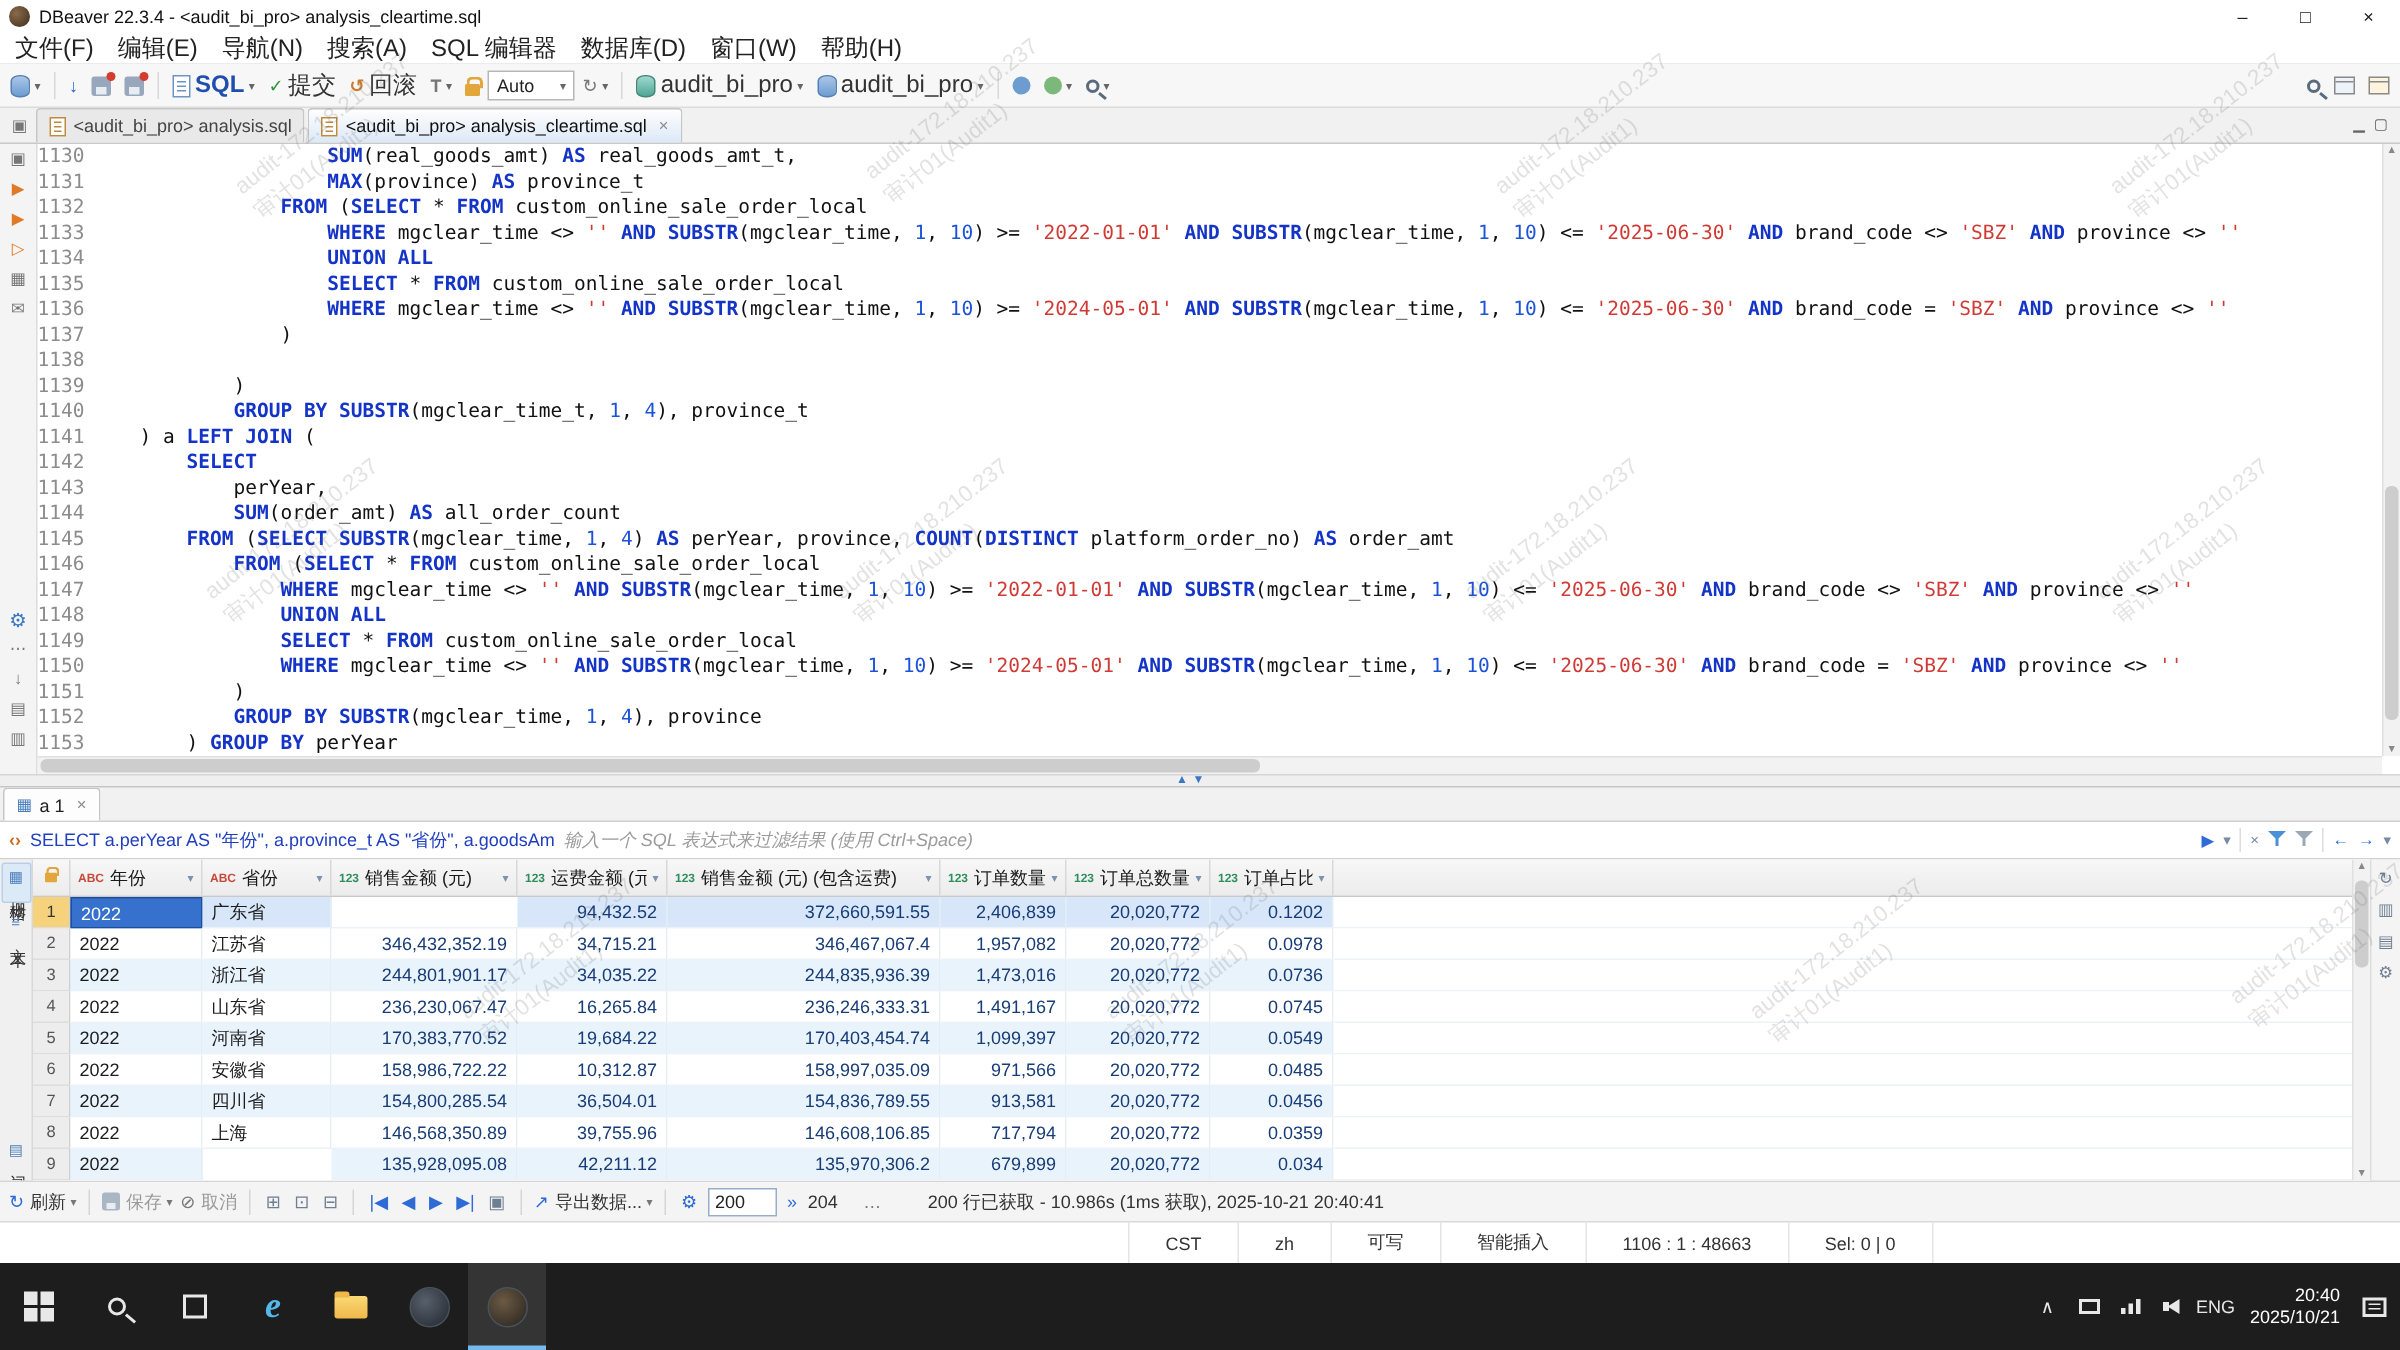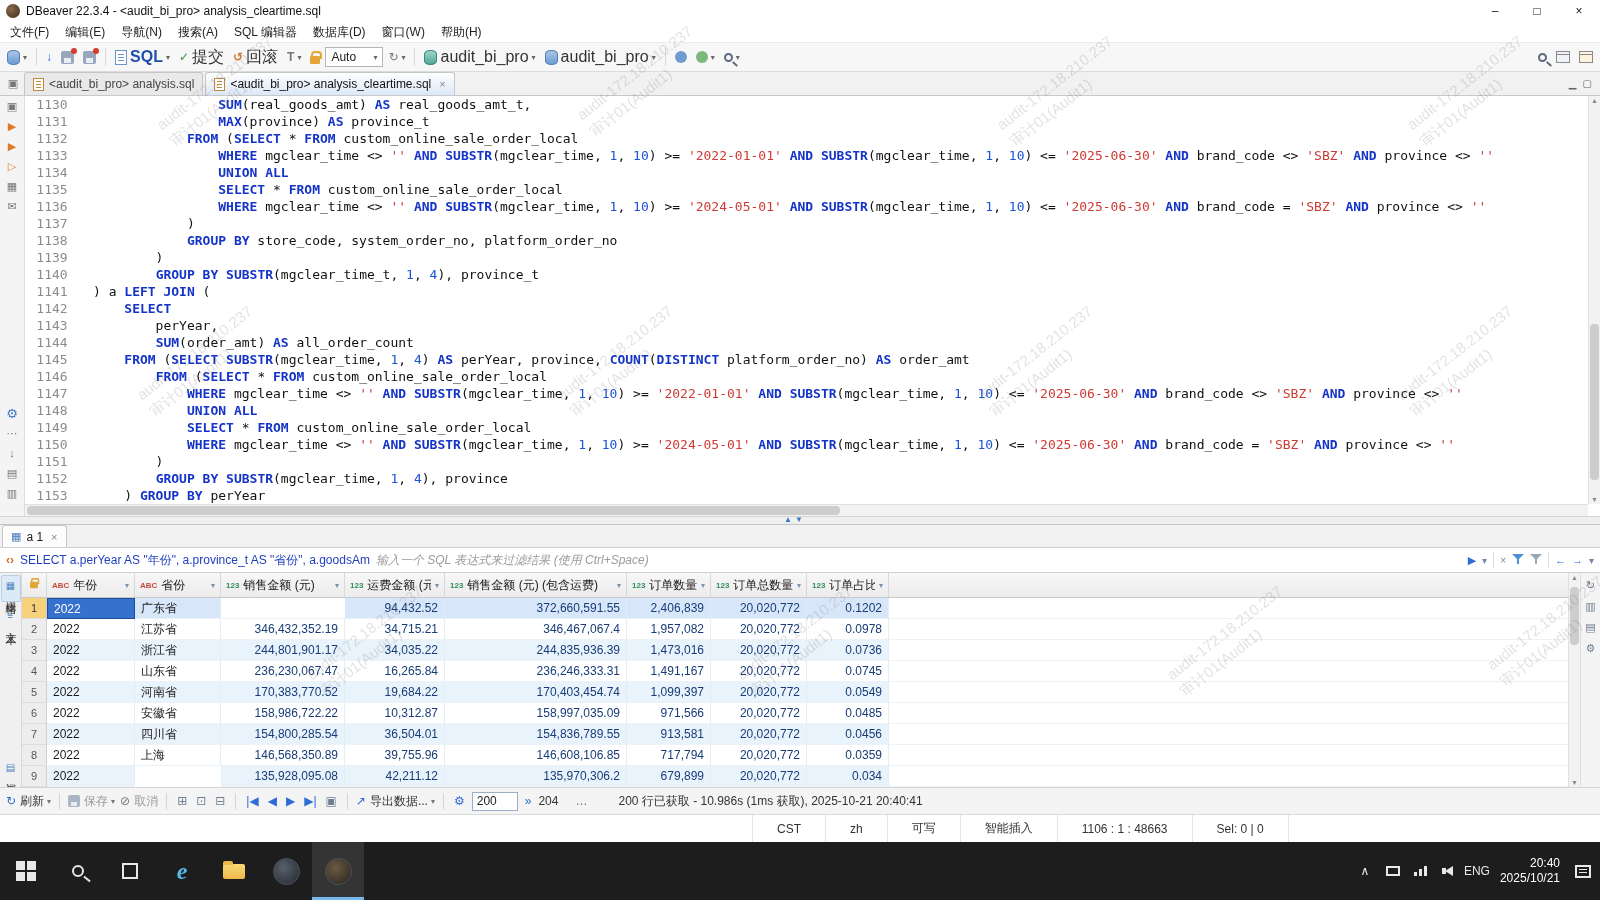--- a/index.html
+++ b/index.html
@@ -8,21 +8,21 @@
 .app{position:relative;width:1600px;height:900px;display:flex;flex-direction:column}
 .wm-layer{position:absolute;left:0;top:0;width:1600px;height:814px;overflow:hidden;pointer-events:none;z-index:40}
 .wm{position:absolute;transform:rotate(-38deg);font-size:15px;line-height:21px;color:rgba(110,110,110,.20);white-space:nowrap}
 
 .titlebar{height:22px;display:flex;align-items:center;padding-left:6px;background:#fff}
 .app-ico{width:14px;height:14px;border-radius:50%;background:radial-gradient(circle at 35% 35%,#8a6a4a,#3d2d1d);margin-right:6px}
 .title-text{font-size:12px;color:#111;white-space:nowrap}
 .win-controls{margin-left:auto;display:flex;height:22px}
 .win-btn{width:42px;text-align:center;line-height:22px;font-size:12px;color:#222}
 .menubar{height:21px;display:flex;align-items:center;background:#fff;border-bottom:1px solid #ececec;padding-left:2px}
-.menu-item{padding:0 8px;font-size:12px;white-space:nowrap}
+.menu-item{padding:0 8px;font-size:16px;white-space:nowrap}
 .toolbar{height:29px;display:flex;align-items:center;background:#f7f7f7;border-bottom:1px solid #dcdcdc;padding:0 3px;gap:1px}
 .tbtn{display:inline-flex;align-items:center;gap:3px;padding:2px 4px;border-radius:2px}
 .tlabel{font-size:16px;color:#333;white-space:nowrap}
 .caret{font-size:8px;color:#666}
 .tsep{width:1px;height:18px;background:#d8d8d8;margin:0 4px}
 .tspacer{flex:1}
 .combo-box{display:inline-flex;align-items:center;gap:4px;background:#fff;border:1px solid #b6b6b6;height:20px;padding:0 5px;min-width:58px;justify-content:space-between}
 .g-blue{color:#2e6bd6}.g-green{color:#2f9140}.g-orange{color:#cd7a29}.g-gray{color:#777}
 .b{font-weight:bold}
 .ico-db{width:13px;height:15px;background:linear-gradient(#aac6e8,#6d9cd1);border-radius:6px/4px;border:1px solid #5580b3;display:inline-block}
@@ -55,21 +55,21 @@
 
 .editor-zone{flex:1;display:flex;min-height:0;background:#fff}
 .left-rail{width:25px;background:#f4f4f4;border-right:1px solid #ddd;display:flex;flex-direction:column;align-items:center;padding-top:4px;gap:7px;flex:none}
 .rail-ico{font-size:11px;color:#777;line-height:13px}
 .rail-ico.orange{color:#e07a26}
 .rail-ico.blue{color:#3b78c4;font-size:13px}
 .rail-gap{height:180px}
 .editor{flex:1;position:relative;overflow:hidden}
 .code-area{position:absolute;left:0;top:0;right:12px;bottom:12px;overflow:hidden;font-family:"DejaVu Sans Mono","Liberation Mono",monospace;font-size:13px;line-height:17px}
 .cl{display:flex;height:17px;white-space:pre}
-.ln{width:68px;text-align:center;padding-right:14px;color:#8c8c8c;flex:none}
+.ln{width:68px;text-align:left;padding-right:14px;color:#8c8c8c;flex:none}
 .lc{white-space:pre}
 .k{color:#1434c8;font-weight:bold}
 .s{color:#cf3a35}
 .n{color:#1a52d8}
 .p{color:#111}
 .vscroll{position:absolute;right:0;top:0;bottom:12px;width:12px;background:#f2f2f2;border-left:1px solid #e0e0e0}
 .vthumb{position:absolute;left:1px;right:1px;top:56%;height:38%;background:#cdcdcd;border-radius:4px}
 .sc-arrow{position:absolute;left:0;right:0;text-align:center;font-size:7px;color:#888}
 .sc-arrow.top{top:1px}.sc-arrow.bottom{bottom:1px}
 .hscroll{position:absolute;left:0;right:12px;bottom:0;height:12px;background:#f2f2f2;border-top:1px solid #e0e0e0}
@@ -360,21 +360,21 @@
     <div class="editor">
       <div class="code-area">
           <div class="cl"><span class="ln">1130</span><span class="lc"><span class="p">                </span><span class="k">SUM</span><span class="p">(real_goods_amt) </span><span class="k">AS</span><span class="p"> real_goods_amt_t,</span></span></div>
           <div class="cl"><span class="ln">1131</span><span class="lc"><span class="p">                </span><span class="k">MAX</span><span class="p">(province) </span><span class="k">AS</span><span class="p"> province_t</span></span></div>
           <div class="cl"><span class="ln">1132</span><span class="lc"><span class="p">            </span><span class="k">FROM</span><span class="p"> (</span><span class="k">SELECT</span><span class="p"> * </span><span class="k">FROM</span><span class="p"> custom_online_sale_order_local</span></span></div>
           <div class="cl"><span class="ln">1133</span><span class="lc"><span class="p">                </span><span class="k">WHERE</span><span class="p"> mgclear_time &lt;&gt; </span><span class="s">''</span><span class="p"> </span><span class="k">AND</span><span class="p"> </span><span class="k">SUBSTR</span><span class="p">(mgclear_time, </span><span class="n">1</span><span class="p">, </span><span class="n">10</span><span class="p">) &gt;= </span><span class="s">'2022-01-01'</span><span class="p"> </span><span class="k">AND</span><span class="p"> </span><span class="k">SUBSTR</span><span class="p">(mgclear_time, </span><span class="n">1</span><span class="p">, </span><span class="n">10</span><span class="p">) &lt;= </span><span class="s">'2025-06-30'</span><span class="p"> </span><span class="k">AND</span><span class="p"> brand_code &lt;&gt; </span><span class="s">'SBZ'</span><span class="p"> </span><span class="k">AND</span><span class="p"> province &lt;&gt; </span><span class="s">''</span></span></div>
           <div class="cl"><span class="ln">1134</span><span class="lc"><span class="p">                </span><span class="k">UNION ALL</span></span></div>
           <div class="cl"><span class="ln">1135</span><span class="lc"><span class="p">                </span><span class="k">SELECT</span><span class="p"> * </span><span class="k">FROM</span><span class="p"> custom_online_sale_order_local</span></span></div>
           <div class="cl"><span class="ln">1136</span><span class="lc"><span class="p">                </span><span class="k">WHERE</span><span class="p"> mgclear_time &lt;&gt; </span><span class="s">''</span><span class="p"> </span><span class="k">AND</span><span class="p"> </span><span class="k">SUBSTR</span><span class="p">(mgclear_time, </span><span class="n">1</span><span class="p">, </span><span class="n">10</span><span class="p">) &gt;= </span><span class="s">'2024-05-01'</span><span class="p"> </span><span class="k">AND</span><span class="p"> </span><span class="k">SUBSTR</span><span class="p">(mgclear_time, </span><span class="n">1</span><span class="p">, </span><span class="n">10</span><span class="p">) &lt;= </span><span class="s">'2025-06-30'</span><span class="p"> </span><span class="k">AND</span><span class="p"> brand_code = </span><span class="s">'SBZ'</span><span class="p"> </span><span class="k">AND</span><span class="p"> province &lt;&gt; </span><span class="s">''</span></span></div>
           <div class="cl"><span class="ln">1137</span><span class="lc"><span class="p">            )</span></span></div>
-          <div class="cl"><span class="ln">1138</span><span class="lc"><span class="p">            </span><span class="k">GROUP BY</span><span class="p"> store_code, system_order_no, platform_order_no</span></span></div>
+          <div class="cl"><span class="ln">1138</span></div>
           <div class="cl"><span class="ln">1139</span><span class="lc"><span class="p">        )</span></span></div>
           <div class="cl"><span class="ln">1140</span><span class="lc"><span class="p">        </span><span class="k">GROUP BY</span><span class="p"> </span><span class="k">SUBSTR</span><span class="p">(mgclear_time_t, </span><span class="n">1</span><span class="p">, </span><span class="n">4</span><span class="p">), province_t</span></span></div>
           <div class="cl"><span class="ln">1141</span><span class="lc"><span class="p">) a </span><span class="k">LEFT JOIN</span><span class="p"> (</span></span></div>
           <div class="cl"><span class="ln">1142</span><span class="lc"><span class="p">    </span><span class="k">SELECT</span></span></div>
           <div class="cl"><span class="ln">1143</span><span class="lc"><span class="p">        perYear,</span></span></div>
           <div class="cl"><span class="ln">1144</span><span class="lc"><span class="p">        </span><span class="k">SUM</span><span class="p">(order_amt) </span><span class="k">AS</span><span class="p"> all_order_count</span></span></div>
           <div class="cl"><span class="ln">1145</span><span class="lc"><span class="p">    </span><span class="k">FROM</span><span class="p"> (</span><span class="k">SELECT</span><span class="p"> </span><span class="k">SUBSTR</span><span class="p">(mgclear_time, </span><span class="n">1</span><span class="p">, </span><span class="n">4</span><span class="p">) </span><span class="k">AS</span><span class="p"> perYear, province, </span><span class="k">COUNT</span><span class="p">(</span><span class="k">DISTINCT</span><span class="p"> platform_order_no) </span><span class="k">AS</span><span class="p"> order_amt</span></span></div>
           <div class="cl"><span class="ln">1146</span><span class="lc"><span class="p">        </span><span class="k">FROM</span><span class="p"> (</span><span class="k">SELECT</span><span class="p"> * </span><span class="k">FROM</span><span class="p"> custom_online_sale_order_local</span></span></div>
           <div class="cl"><span class="ln">1147</span><span class="lc"><span class="p">            </span><span class="k">WHERE</span><span class="p"> mgclear_time &lt;&gt; </span><span class="s">''</span><span class="p"> </span><span class="k">AND</span><span class="p"> </span><span class="k">SUBSTR</span><span class="p">(mgclear_time, </span><span class="n">1</span><span class="p">, </span><span class="n">10</span><span class="p">) &gt;= </span><span class="s">'2022-01-01'</span><span class="p"> </span><span class="k">AND</span><span class="p"> </span><span class="k">SUBSTR</span><span class="p">(mgclear_time, </span><span class="n">1</span><span class="p">, </span><span class="n">10</span><span class="p">) &lt;= </span><span class="s">'2025-06-30'</span><span class="p"> </span><span class="k">AND</span><span class="p"> brand_code &lt;&gt; </span><span class="s">'SBZ'</span><span class="p"> </span><span class="k">AND</span><span class="p"> province &lt;&gt; </span><span class="s">''</span></span></div>
           <div class="cl"><span class="ln">1148</span><span class="lc"><span class="p">            </span><span class="k">UNION ALL</span></span></div>

